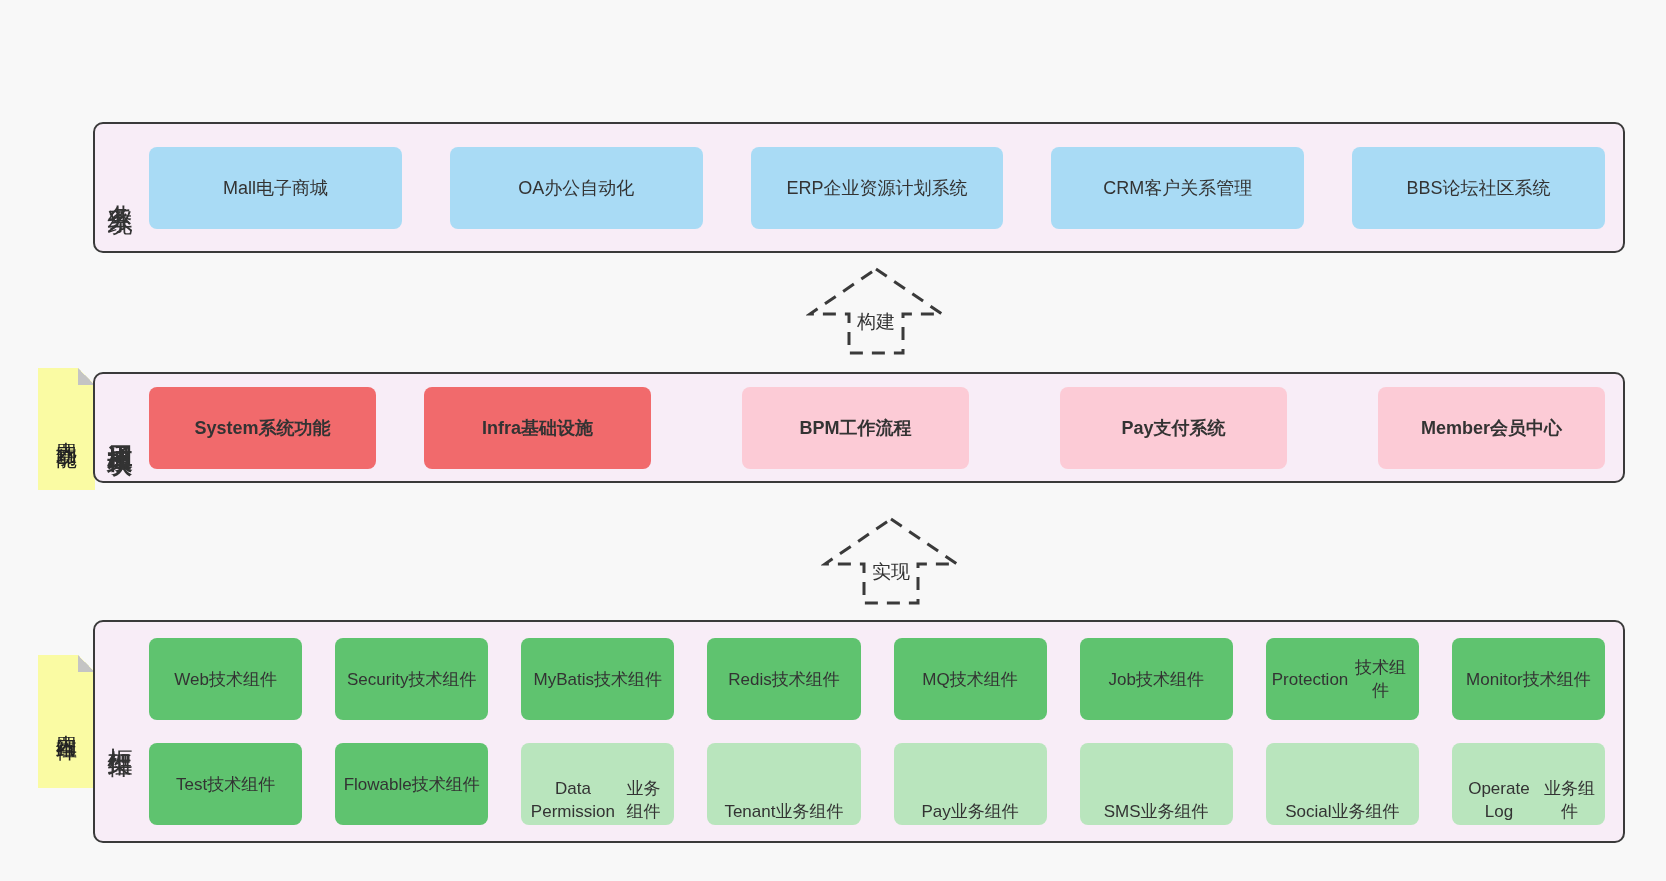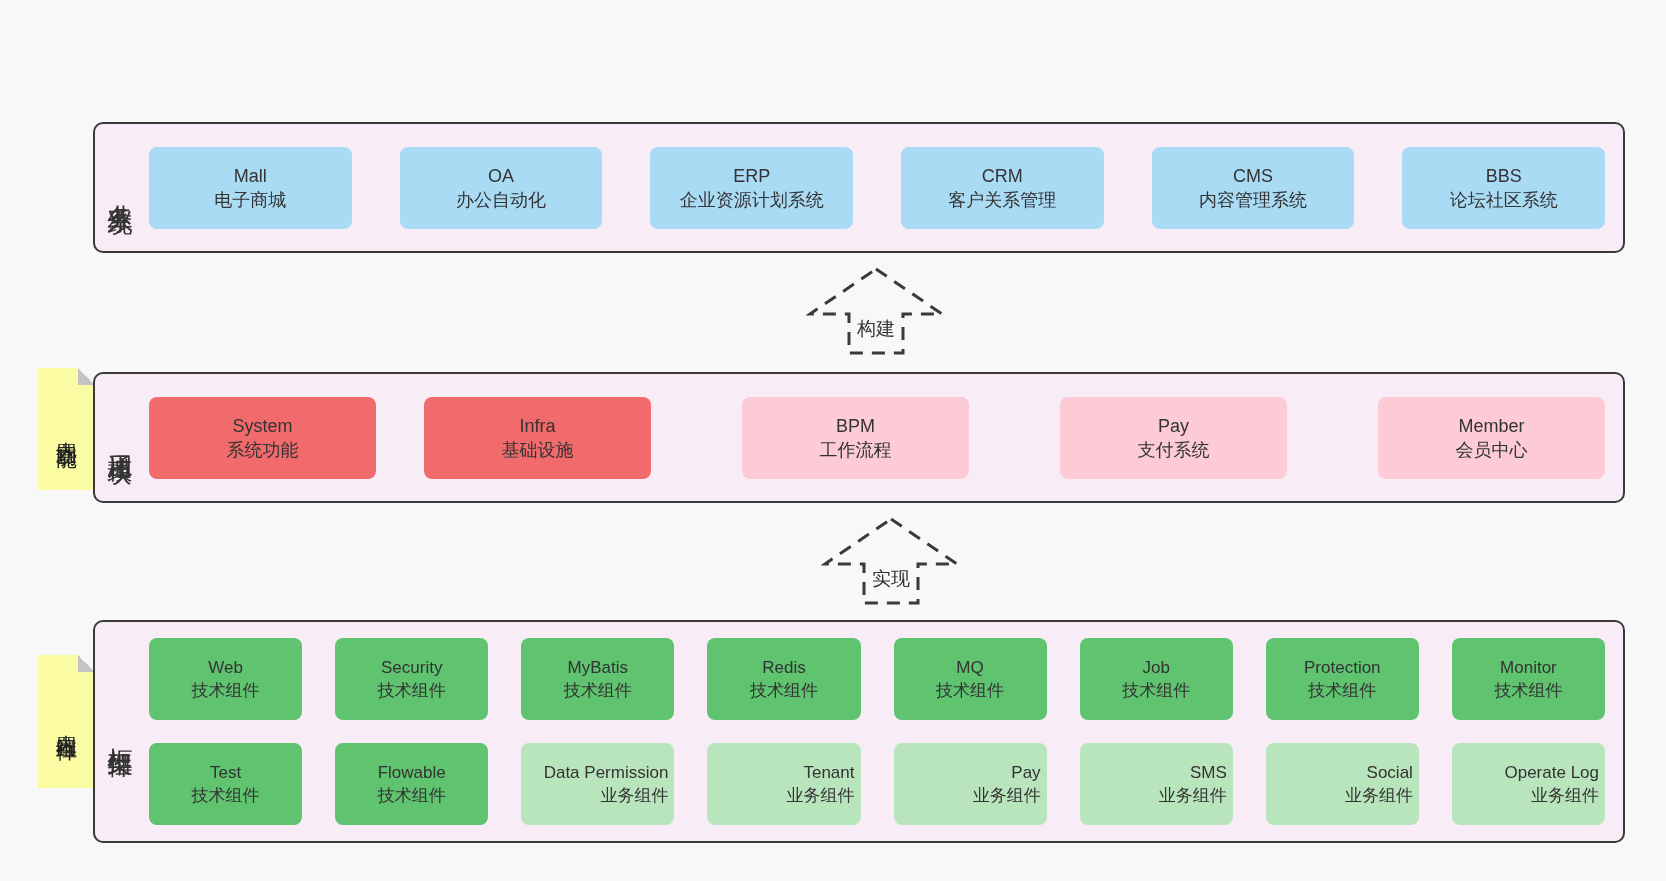--- a/index.html
+++ b/index.html
@@ -12,38 +12,38 @@
     position:relative; background:var(--page-bg);
     font-family:"Liberation Sans","DejaVu Sans",sans-serif; color:var(--text);
     overflow:hidden;
   }
   .band{
     position:absolute; left:93px; width:1532px;
     background:var(--band-bg); border:2px solid var(--border); border-radius:10px;
     display:flex; z-index:2;
   }
   #band-business{top:122px; height:131px;}
-  #band-modules{top:372px; height:131px;}
+  #band-modules{top:372px; height:111px;font-weight:bold;}
   #band-components{top:620px; height:223px;}
   .band-label{
     width:48px; display:flex; align-items:center; justify-content:center;
     writing-mode:vertical-rl; text-orientation:upright;
     font-size:25px; letter-spacing:2px; color:var(--text); padding-left:4px;
   }
   .band-boxes{
     flex:1; display:flex; align-items:center; gap:48px; padding:0 18px 0 6px;
   }
   .band-rows{
     flex:1; display:flex; flex-direction:column; justify-content:center;
     gap:23px; padding:0 18px 0 6px;
   }
   .row{display:flex; gap:33px;}
   .box{
     flex:1; height:82px; border-radius:8px;
-    display:flex; flex-direction:column; align-items:center; justify-content:center;
+    display:flex; align-items:center; justify-content:center;
     text-align:center; font-size:18px; line-height:24px; color:var(--text);
     padding:2px 6px;
   }
   .row .box{font-size:17px; line-height:23px;}
   .box.blue{background:var(--blue);}
   .box.red{background:var(--red);}
   .box.pink{background:var(--pink);margin-left:43px;}
   .box.green{background:var(--green);}
   .box.green-light{background:var(--green-light);align-items:flex-end;}
   .sticky{
@@ -58,21 +58,21 @@
   #note-components{top:655px; height:133px;}
   .fold{
     position:absolute; top:0; right:0; width:17px; height:17px;
     background:linear-gradient(to bottom left, rgba(0,0,0,0) 50%, #c4c4c4 50%);
   }
   .arrow{position:absolute; width:140px; height:90px; z-index:0;}
   #arrow-build{left:806px; top:266px;}
   #arrow-implement{left:821px; top:516px;}
   .arrow svg{display:block;}
   .arrow-label{
-    position:absolute; left:50%; top:50px; transform:translateX(-50%);
+    position:absolute; left:50%; top:43px; transform:translateX(-50%);
     background:var(--page-bg); padding:0 3px; font-size:19px; color:var(--text);
     white-space:nowrap;
   }
 </style>
 </head>
 <body>
 
 <div>
 
   <section class="band" id="band-business">
@@ -87,24 +87,20 @@
           <div>OA</div>
           <div>办公自动化</div>
         </div>
         <div class="box blue">
           <div>ERP</div>
           <div>企业资源计划系统</div>
         </div>
         <div class="box blue">
           <div>CRM</div>
           <div>客户关系管理</div>
-        </div>
-        <div class="box blue">
-          <div>CMS</div>
-          <div>内容管理系统</div>
         </div>
         <div class="box blue">
           <div>BBS</div>
           <div>论坛社区系统</div>
         </div>
       </div>
   </section>
 
   <div class="arrow" id="arrow-build">
     <svg width="140" height="90" viewBox="0 0 140 90">

